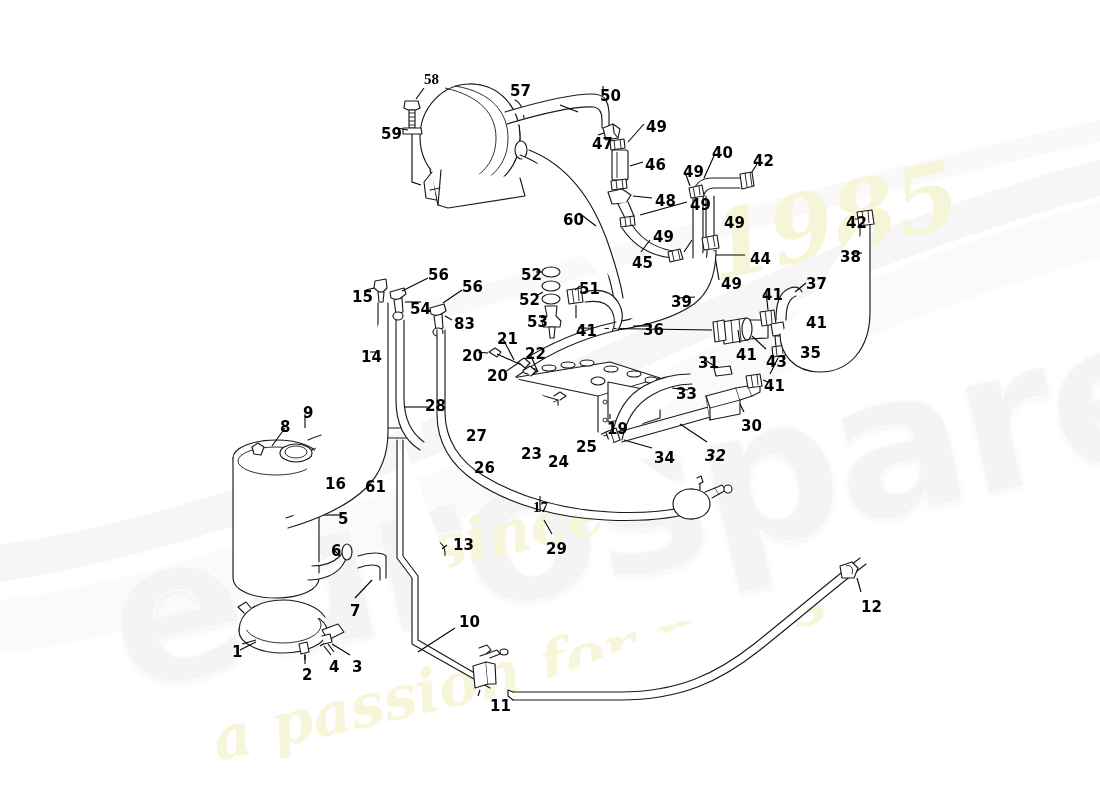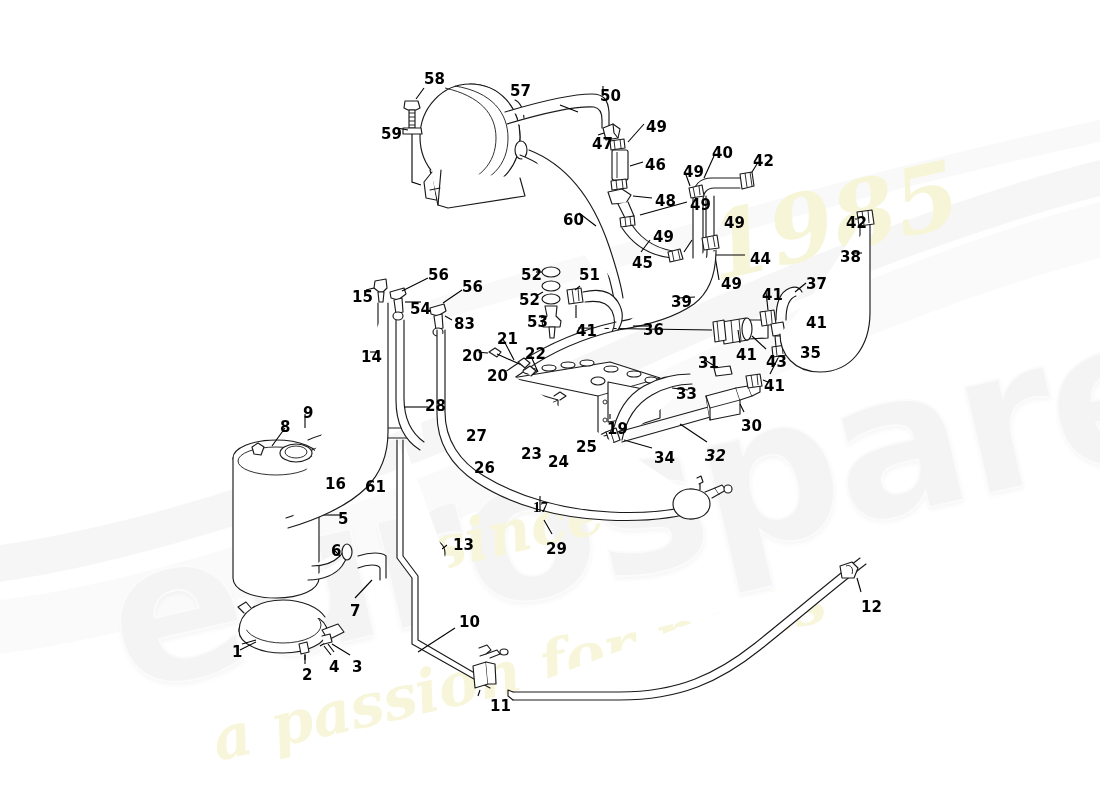--- a/index.html
+++ b/index.html
@@ -521,28 +521,28 @@
       <div class="lbl" style="left: 645px; top: 158px;">46</div>
       <div class="lbl" style="left: 592px; top: 137px;">47</div>
       <div class="lbl" style="left: 655px; top: 194px;">48</div>
       <div class="lbl" style="left: 646px; top: 120px;">49</div>
       <div class="lbl" style="left: 683px; top: 165px;">49</div>
       <div class="lbl" style="left: 690px; top: 198px;">49</div>
       <div class="lbl" style="left: 724px; top: 216px;">49</div>
       <div class="lbl" style="left: 653px; top: 230px;">49</div>
       <div class="lbl" style="left: 721px; top: 277px;">49</div>
       <div class="lbl" style="left: 600px; top: 89px;">50</div>
-      <div class="lbl" style="left: 579px; top: 268px;">51</div>
+      <div class="lbl" style="left: 579px; top: 282px;">51</div>
       <div class="lbl" style="left: 521px; top: 268px;">52</div>
       <div class="lbl" style="left: 519px; top: 293px;">52</div>
       <div class="lbl" style="left: 527px; top: 315px;">53</div>
       <div class="lbl" style="left: 410px; top: 302px;">54</div>
       <div class="lbl" style="left: 454px; top: 317px;">83</div>
       <div class="lbl" style="left: 428px; top: 268px;">56</div>
       <div class="lbl" style="left: 462px; top: 280px;">56</div>
       <div class="lbl" style="left: 510px; top: 84px;">57</div>
-      <div class="lbl" style="left: 424px; top: 72px;">58</div>
+      <div class="lbl" style="left: 424px; top: 72px; font-family: Liberation Serif, serif;">58</div>
       <div class="lbl" style="left: 381px; top: 127px;">59</div>
       <div class="lbl" style="left: 563px; top: 213px;">60</div>
       <div class="lbl" style="left: 365px; top: 480px;">61</div>
     </div>
 
 </div>
 
 </body></html>

